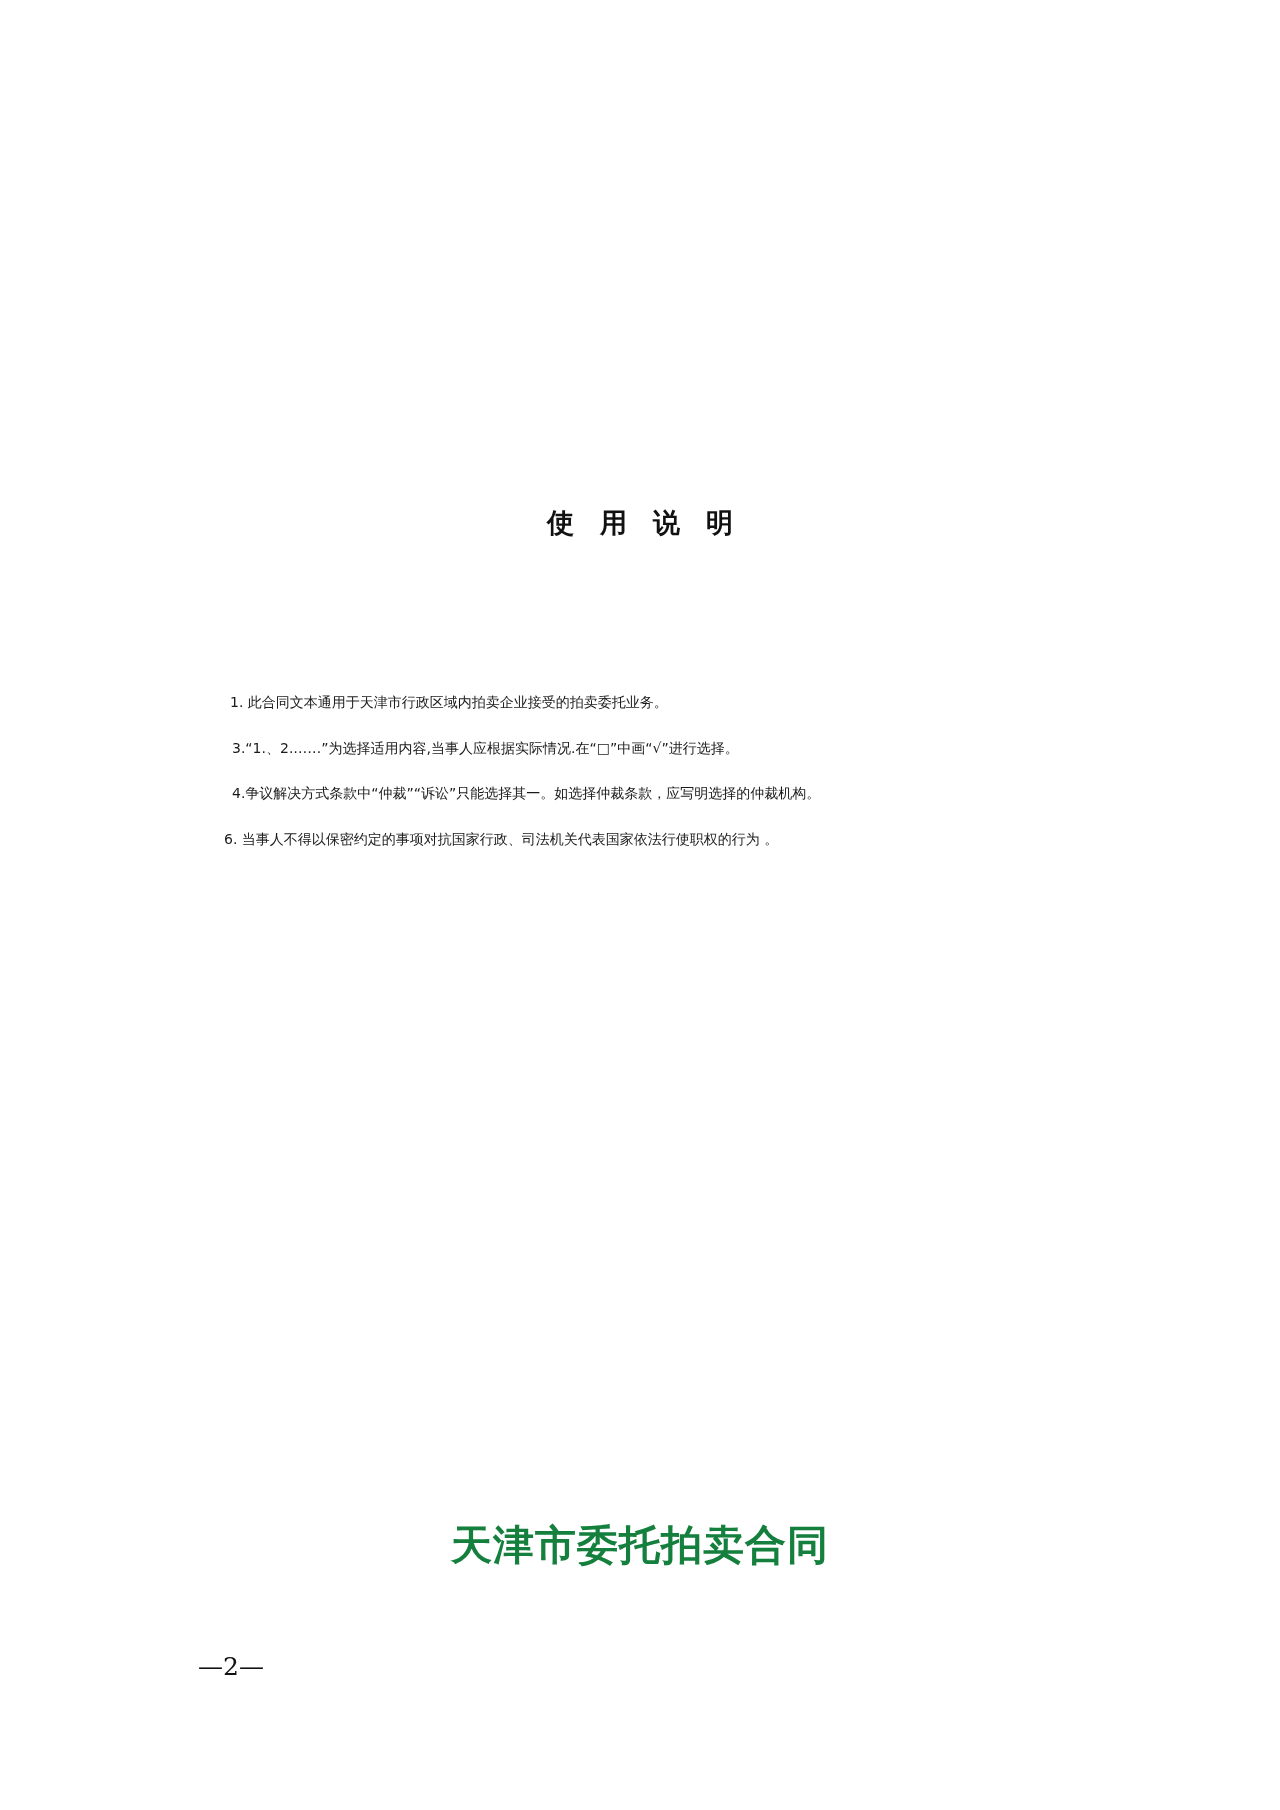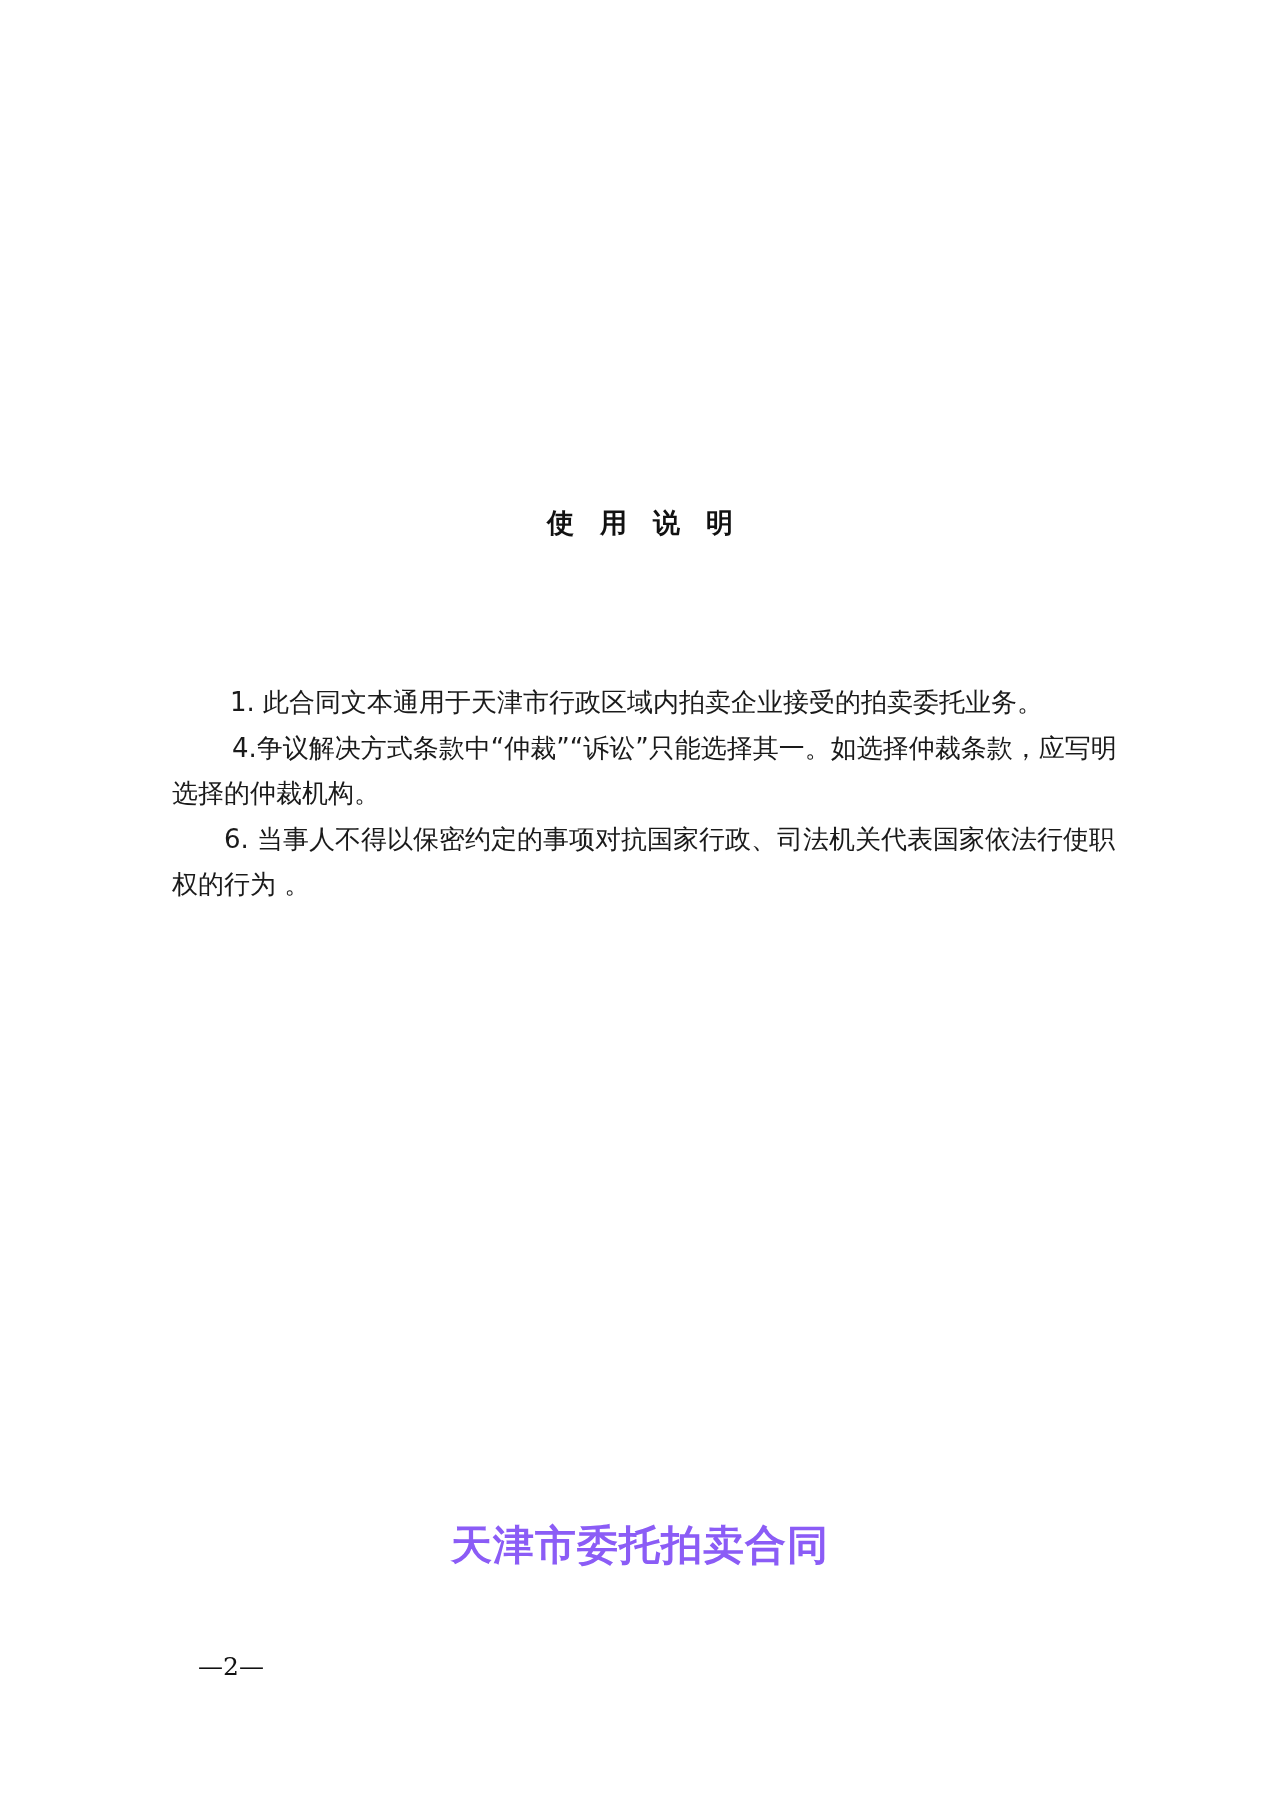--- a/index.html
+++ b/index.html
@@ -2,39 +2,40 @@
 <html><head>
 <meta charset="utf-8">
 <style>
   html, body { margin:0; padding:0; background:#ffffff; }
   body { width:1280px; height:1810px; position:relative; overflow:hidden;
          font-family:"DejaVu Sans","Liberation Sans",sans-serif; color:#111; }
   .page { position:absolute; left:0; top:0; width:1280px; height:1810px; }
   .heading { position:absolute; left:0; width:1280px; top:505px; text-align:center;
              font-size:27px; font-weight:bold; letter-spacing:26px; text-indent:26px; color:#111; }
   .body-block { position:absolute; left:172px; top:680px; width:960px; }
-  .para { font-size:26px; line-height:45.6px; margin:0; text-indent:60px; white-space:normal; color:#1a1a1a; }
+  .para { font-size:14px; line-height:45.6px; margin:0; text-indent:60px; white-space:normal; color:#1a1a1a; }
   .para.i1 { text-indent:58px; }
   .para.i5 { text-indent:52px; }
   .para.i6 { text-indent:58px; }
   .para.i7 { text-indent:48px; }
   .title-main { position:absolute; left:0; width:1280px; top:1518px; text-align:center;
-                font-size:41px; font-weight:bold; letter-spacing:1px; color:#8b5cf6; }
+                font-size:41px; font-weight:bold; letter-spacing:1px; color:#15803d; }
   .page-num { position:absolute; left:198px; top:1652px; font-family:"DejaVu Serif","Liberation Serif",serif;
               font-size:25px; color:#111; }
 </style>
 </head>
 <body>
 
 <div class="page">
 
   <div class="heading">使用说明</div>
 
   <div class="body-block">
     <p class="para i1">1. 此合同文本通用于天津市行政区域内拍卖企业接受的拍卖委托业务。</p>
+    <p class="para">3.“1.、2.……”为选择适用内容,当事人应根据实际情况.在“□”中画“√”进行选择。</p>
     <p class="para">4.争议解决方式条款中“仲裁”“诉讼”只能选择其一。如选择仲裁条款，应写明选择的仲裁机构。</p>
     <p class="para i5">6. 当事人不得以保密约定的事项对抗国家行政、司法机关代表国家依法行使职权的行为 。</p>
   </div>
 
   <div class="title-main">天津市委托拍卖合同</div>
 
   <div class="page-num">—2—</div>
 </div>
 
 </body></html>

